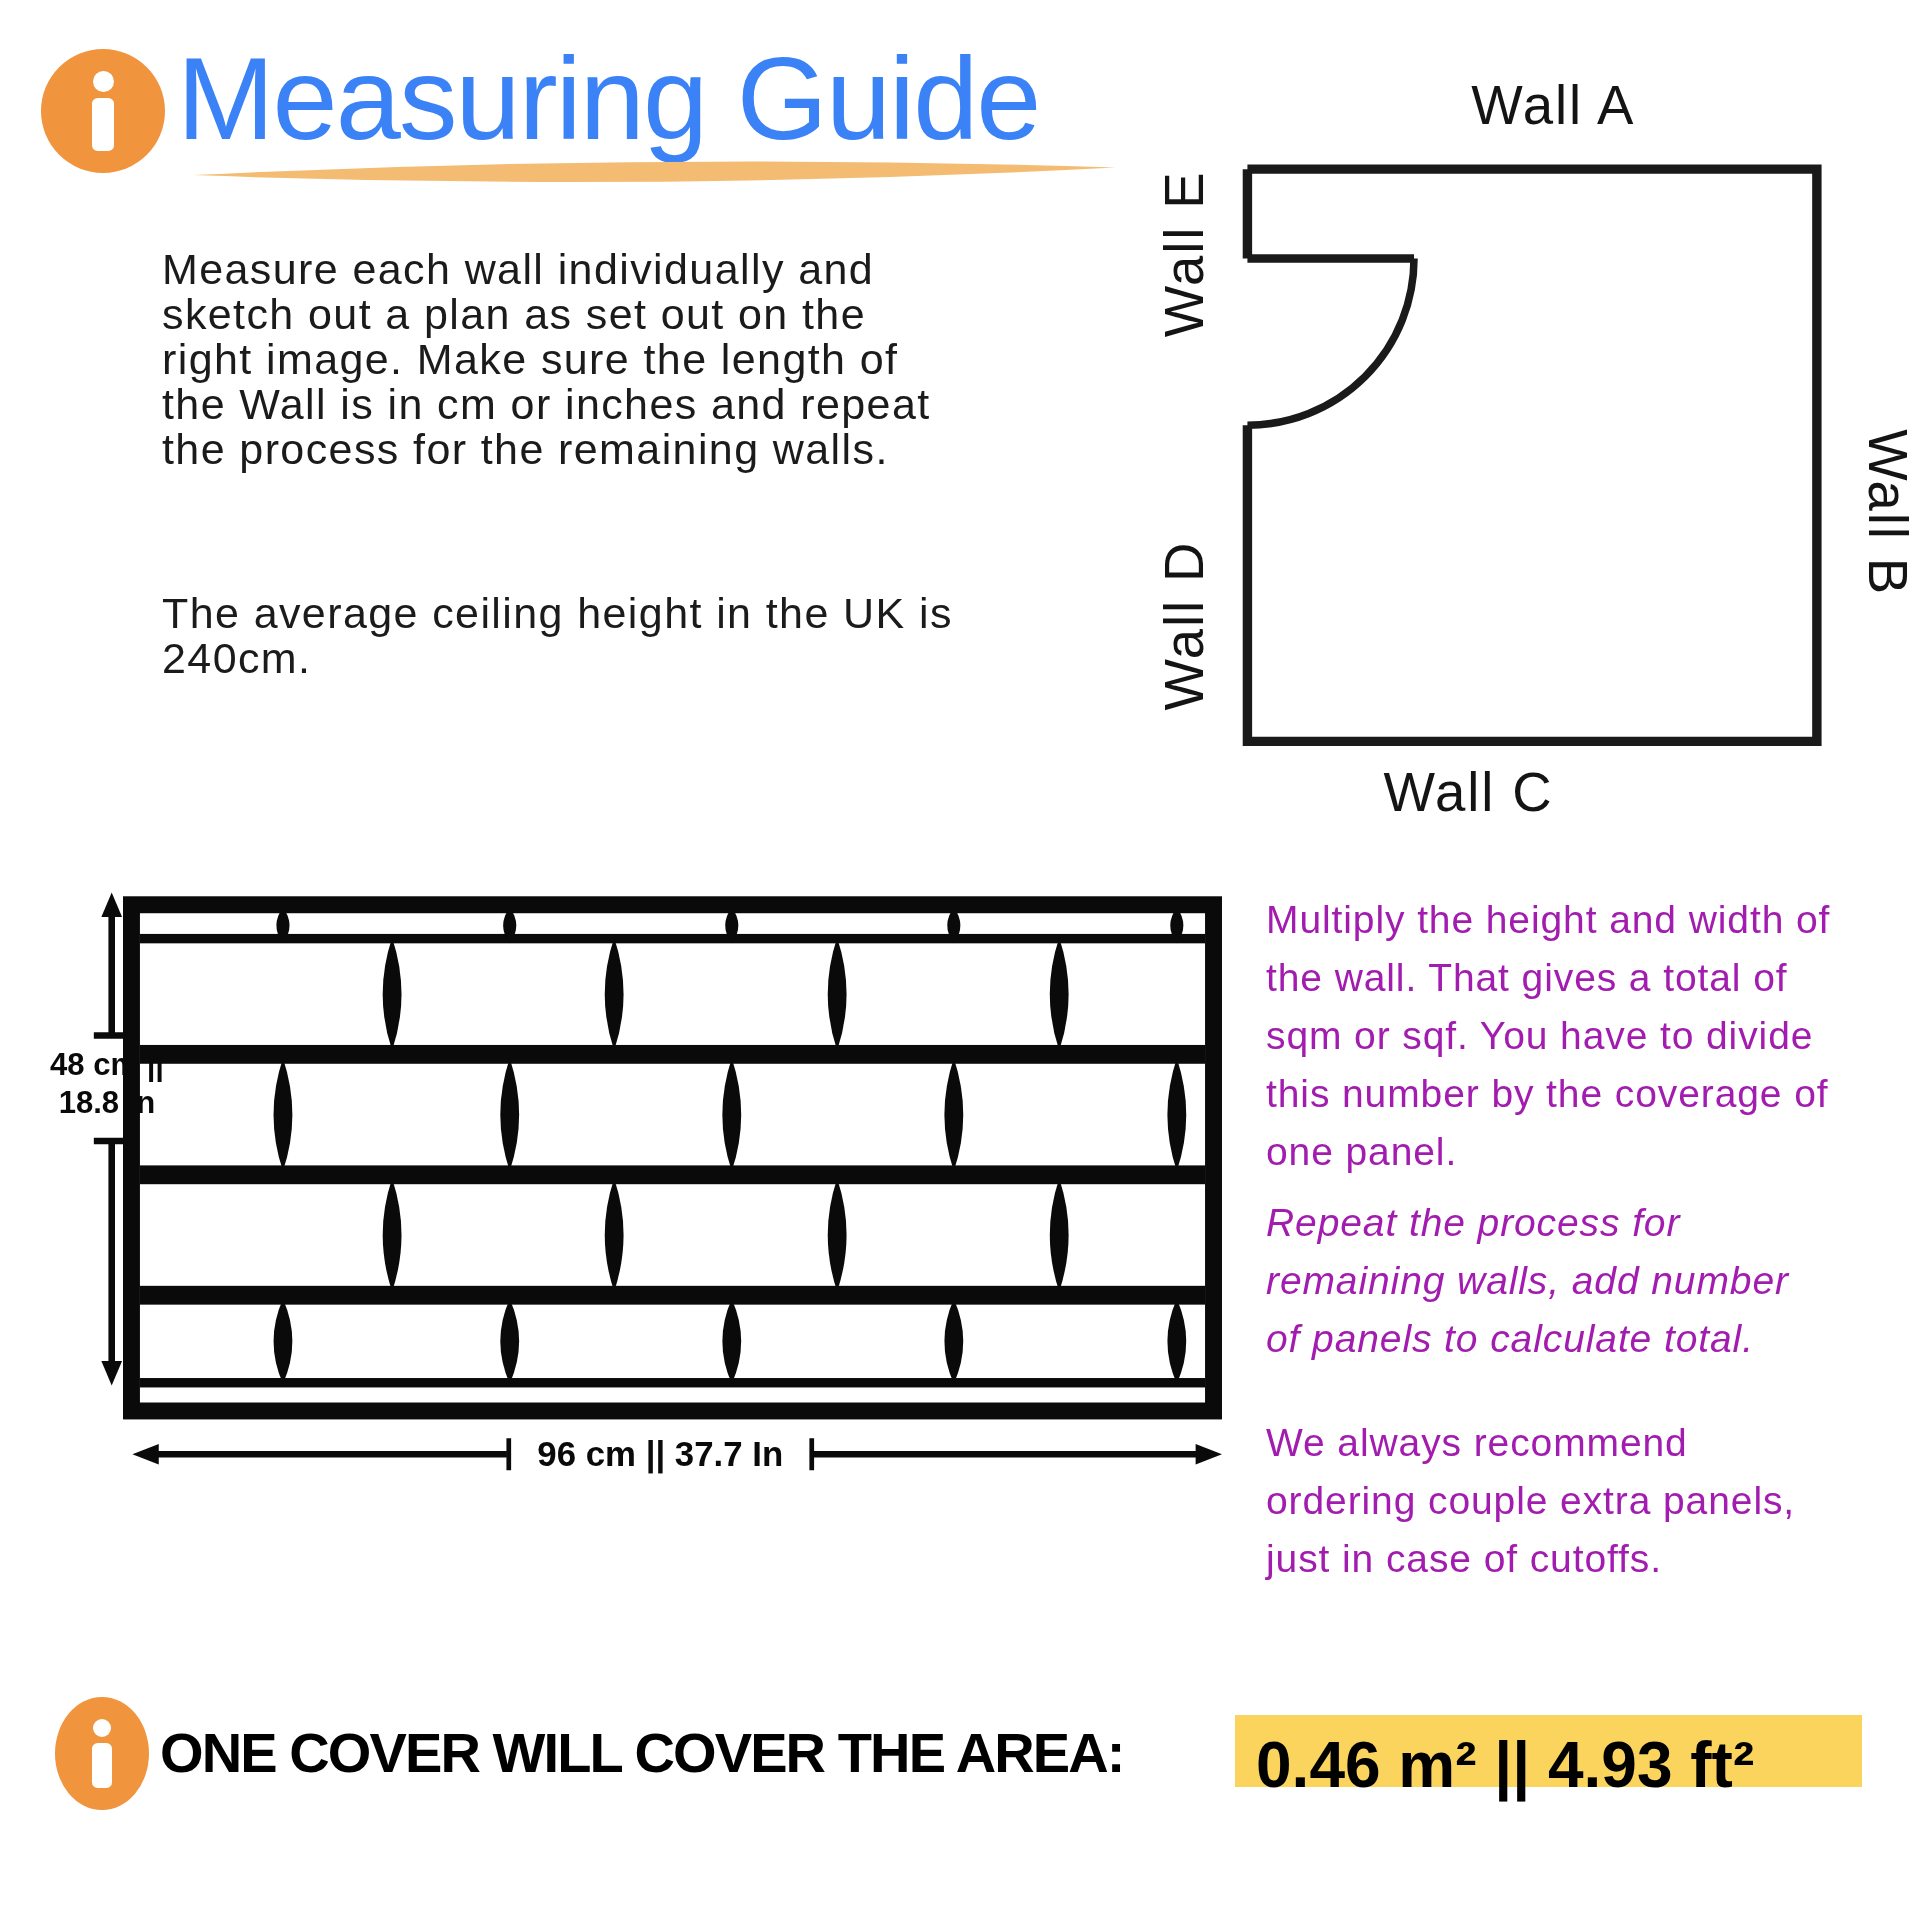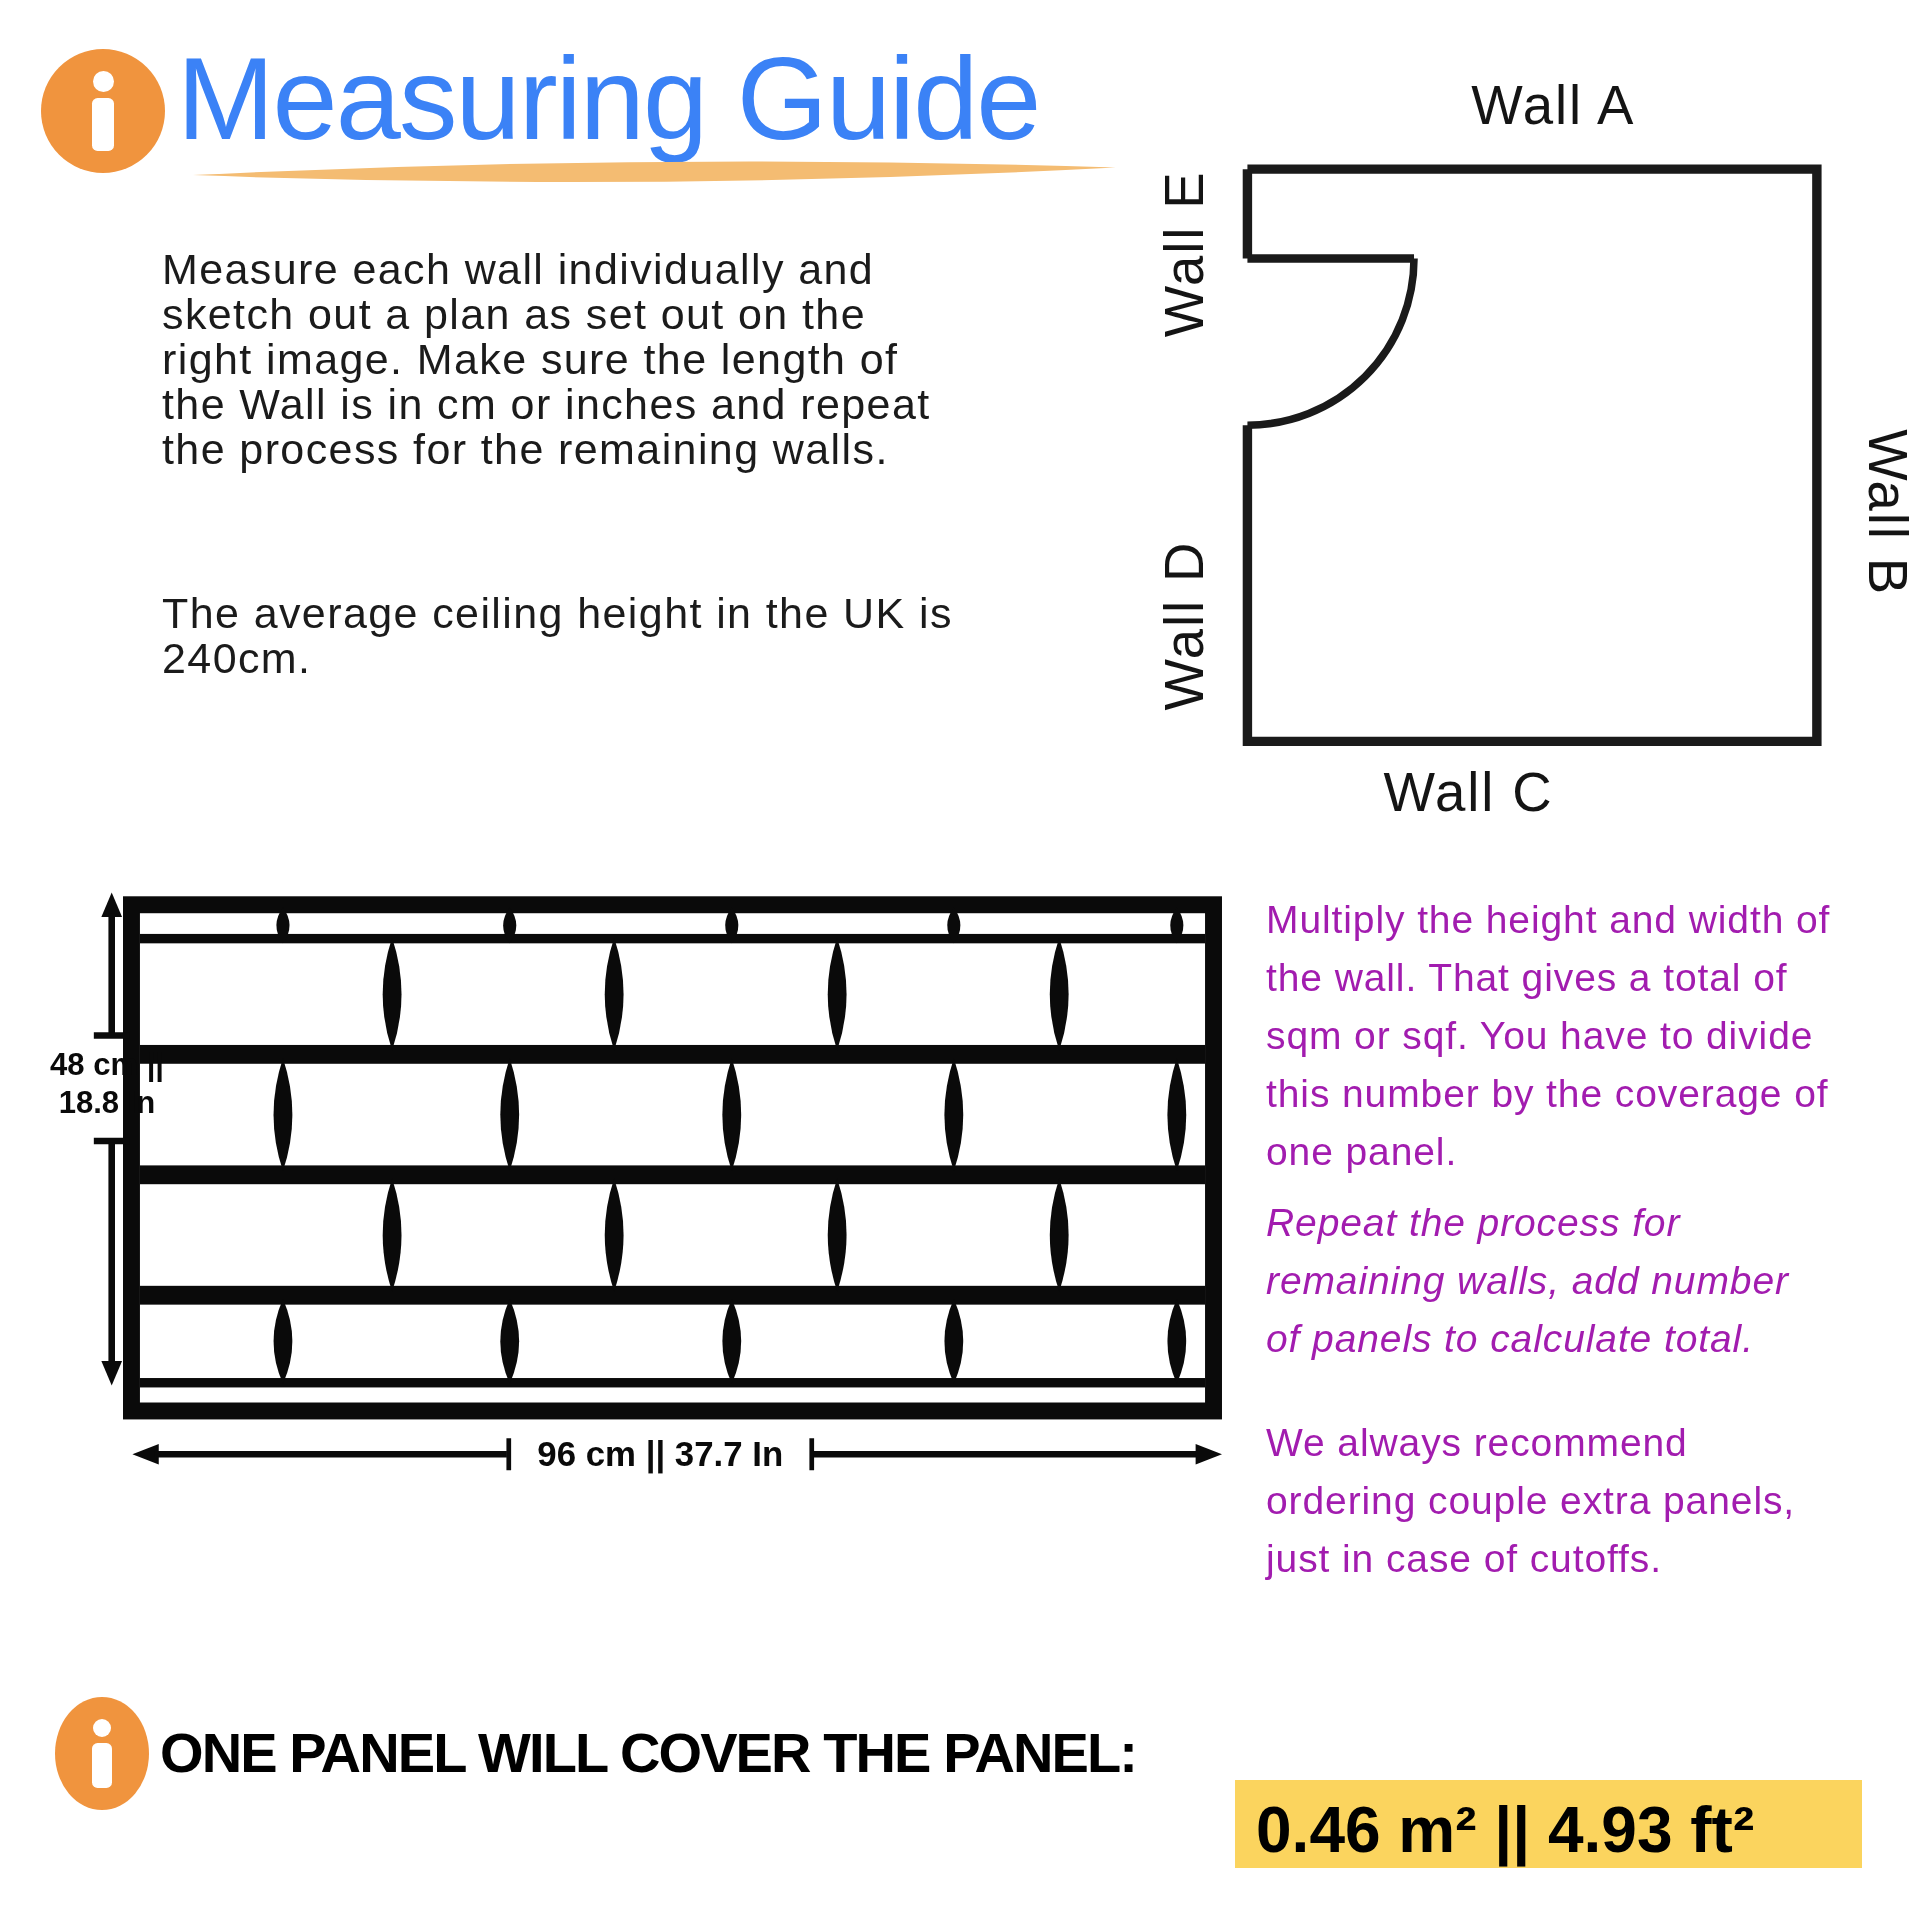--- a/index.html
+++ b/index.html
@@ -42,21 +42,21 @@
 
   
   #footer-icon{left:55px;top:1697px;width:94px;height:113px;gap:5.6px;}
   #footer-icon .i-dot{width:18px;height:18px;}
   #footer-icon .i-bar{width:20px;height:45px;}
   #footer-label{
     left:160px;top:1723px;font-size:56px;line-height:60px;font-weight:800;
     letter-spacing:-1.9px;color:#000;white-space:pre;
   }
   #footer-highlight{
-    left:1235px;top:1780px;width:627px;height:88px;background:#FBD45E;
+    left:1235px;top:1715px;width:627px;height:72px;background:#FBD45E;
   }
   #footer-value{
     position:absolute;left:21px;top:0;height:100px;line-height:100px;
     font-size:64px;font-weight:800;letter-spacing:0;color:#000;white-space:pre;
   }
 
   svg text{font-family:"Liberation Sans","DejaVu Sans",sans-serif;}
 </style>
 </head>
 <body>
@@ -162,17 +162,17 @@
 remaining walls, add number
 of panels to calculate total.</div>
 <div id="instr-para-3" class="abs col-text">We always recommend
 ordering couple extra panels,
 just in case of cutoffs.</div>
 
 <div id="footer-icon" class="abs info-badge">
   <span class="i-dot"></span>
   <span class="i-bar"></span>
 </div>
-<div id="footer-label" class="abs">ONE PANEL WILL COVER THE PANEL:</div>
+<div id="footer-label" class="abs">ONE COVER WILL COVER THE AREA:</div>
 <div id="footer-highlight" class="abs">
   <div id="footer-value">0.46 m² || 4.93 ft²</div>
 </div>
 
 
 </body></html>

